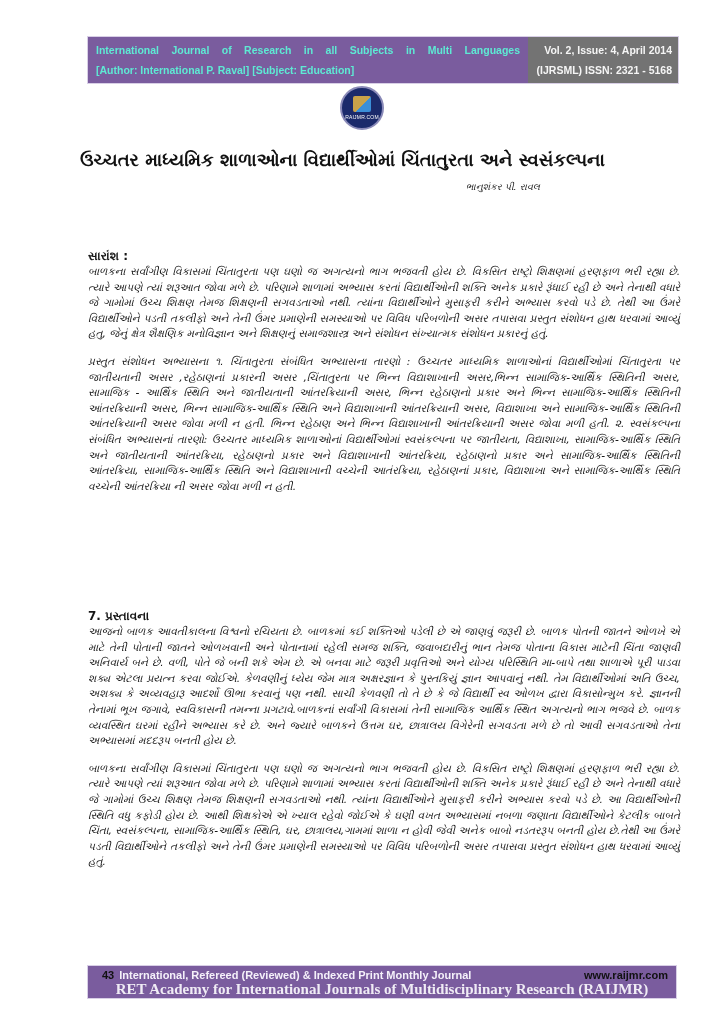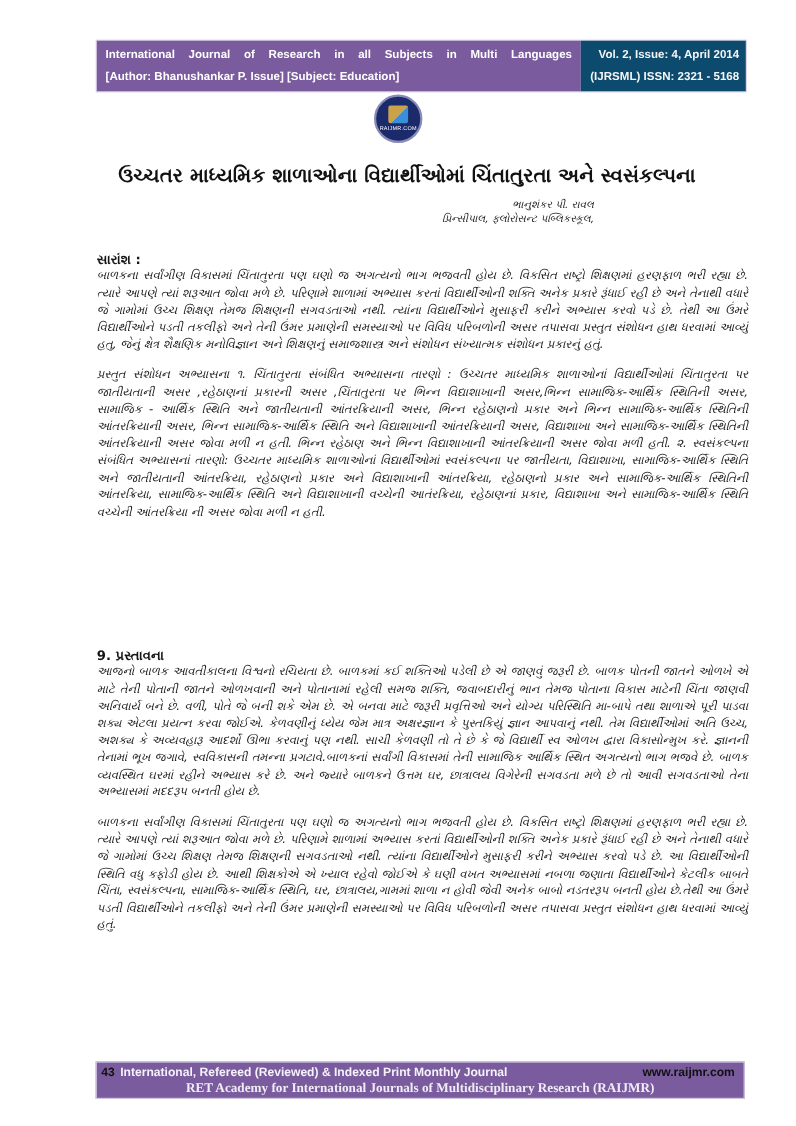--- a/index.html
+++ b/index.html
@@ -1,69 +1,68 @@
 <!DOCTYPE html>
 <html><head>
 <meta charset="utf-8">
 <style>
   html, body { margin: 0; padding: 0; background: #ffffff; }
   body { width: 724px; height: 1024px; position: relative; overflow: hidden; font-family: "DejaVu Sans", sans-serif; color: #111; }
   .header { position: absolute; left: 87px; top: 36px; width: 590px; height: 46px; display: flex; border: 1px solid #d8cfe6; }
-  .header-left { flex: 1 1 auto; background: #7a5c9e; color: #ffffff; padding: 3px 8px 0 8px; box-sizing: border-box; }
-  .header-right { width: 150px; background: #0c4a6e; color: #f5f5f5; padding: 3px 6px 0 6px; box-sizing: border-box; text-align: right; }
+  .header-left { flex: 1 1 auto; background: #7a5c9e; color: #5eead4; padding: 3px 8px 0 8px; box-sizing: border-box; }
+  .header-right { width: 150px; background: #737373; color: #f5f5f5; padding: 3px 6px 0 6px; box-sizing: border-box; text-align: right; }
   .hline { font-family: "Liberation Sans", sans-serif; font-weight: bold; font-size: 10.5px; line-height: 20px; white-space: nowrap; }
   .hline.just { text-align: justify; text-align-last: justify; }
   .logo { position: absolute; left: 340px; top: 86px; width: 44px; height: 44px; border-radius: 50%; background: #1b2a6b; border: 2px solid #8a8ab8; box-sizing: border-box; display: flex; flex-direction: column; align-items: center; justify-content: center; }
   .logo-mark { width: 18px; height: 16px; background: linear-gradient(135deg, #c9a24a 0 55%, #3b8fd9 55% 100%); border-radius: 2px; }
   .logo-text { font-family: "Liberation Sans", sans-serif; font-size: 5px; color: #fff; margin-top: 2px; letter-spacing: 0.2px; }
-  .title { position: absolute; left: 80px; top: 148px; width: 580px; text-align: center; font-family: "DejaVu Sans", sans-serif; font-weight: bold; font-size: 18px; line-height: 24px; color: #111; }
+  .title { position: absolute; left: 80px; top: 148px; width: 580px; font-family: "DejaVu Sans", sans-serif; font-weight: bold; font-size: 18px; line-height: 24px; color: #111; }
   .author-block { position: absolute; left: 200px; top: 180px; width: 340px; text-align: right; font-size: 9.5px; line-height: 13px; font-style: italic; color: #222; }
   .content { position: absolute; left: 88px; width: 592px; font-size: 10.6px; line-height: 15.6px; font-style: italic; color: #161616; text-align: justify; }
-  .heading { font-weight: bold; font-style: normal; font-size: 12px; line-height: 16px; }
+  .heading { font-weight: bold; font-style: normal; font-size: 12px; line-height: 16px; margin-top: 20px; }
   .footer { position: absolute; left: 87px; top: 965px; width: 590px; height: 34px; background: #7a5c9e; border: 1px solid #d8cfe6; box-sizing: border-box; color: #111; }
-  .footer-top { display: flex; justify-content: space-between; padding: 2px 8px 0 4px; font-family: "Liberation Sans", sans-serif; font-weight: bold; font-size: 11px; line-height: 15px; }
-  .footer-bottom { text-align: center; font-family: "Liberation Serif", serif; font-weight: bold; font-size: 12px; line-height: 13px; color: #f0ecf5; }
+  .footer-top { display: flex; justify-content: space-between; padding: 2px 8px 0 14px; font-family: "Liberation Sans", sans-serif; font-weight: bold; font-size: 11px; line-height: 15px; }
+  .footer-bottom { text-align: center; font-family: "Liberation Serif", serif; font-weight: bold; font-size: 15px; line-height: 13px; color: #f0ecf5; }
   .footer-top .pagenum { margin-right: 5px; }
   .footer-top .left { color: #f5f1fa; }
   .footer-top .url { color: #111; }
 </style>
 </head>
 <body>
 
 <div class="header">
   <div class="header-left">
     <div class="hline just">International Journal of Research in all Subjects in Multi Languages</div>
-    <div class="hline">[Author: Bhanushankar P. Issue] [Subject: Education]</div>
+    <div class="hline">[Author: International P. Raval] [Subject: Education]</div>
   </div>
   <div class="header-right">
     <div class="hline">Vol. 2, Issue: 4, April 2014</div>
     <div class="hline">(IJRSML)  ISSN: 2321 - 5168</div>
   </div>
 </div>
 
 <div class="logo">
   <div class="logo-mark"></div>
   <div class="logo-text">RAIJMR.COM</div>
 </div>
 
 <div class="title">ઉચ્ચતર માધ્યમિક શાળાઓના વિદ્યાર્થીઓમાં ચિંતાતુરતા અને સ્વસંકલ્પના</div>
 
 <div class="author-block">
   <div>ભાનુશંકર પી. રાવલ</div>
-  <div>પ્રિન્સીપાલ, ફ્લોરોસન્ટ પબ્લિકસ્કૂલ,</div>
 </div>
 
 <div class="content" style="top:228px;">
   <div class="heading">સારાંશ :</div>
   <p style="margin:0 0 12px 0;">બાળકના સર્વાંગીણ વિકાસમાં ચિંતાતુરતા પણ ઘણો જ અગત્યનો ભાગ ભજવતી હોય છે. વિકસિત રાષ્ટ્રો શિક્ષણમાં હરણફાળ ભરી રહ્યા છે. ત્યારે આપણે ત્યાં શરૂઆત જોવા મળે છે. પરિણામે શાળામાં અભ્યાસ કરતાં વિદ્યાર્થીઓની શક્તિ અનેક પ્રકારે રૂંધાઈ રહી છે અને તેનાથી વધારે જે ગામોમાં ઉચ્ચ શિક્ષણ તેમજ શિક્ષણની સગવડતાઓ નથી. ત્યાંના વિદ્યાર્થીઓને મુસાફરી કરીને અભ્યાસ કરવો પડે છે. તેથી આ ઉંમરે વિદ્યાર્થીઓને પડતી તકલીફો અને તેની ઉંમર પ્રમાણેની સમસ્યાઓ પર વિવિધ પરિબળોની અસર તપાસવા પ્રસ્તુત સંશોધન હાથ ધરવામાં આવ્યું હતુ, જેનું ક્ષેત્ર શૈક્ષણિક મનોવિજ્ઞાન અને શિક્ષણનું સમાજશાસ્ત્ર અને સંશોધન સંખ્યાત્મક સંશોધન પ્રકારનું હતું.</p>
   <p style="margin:0;">પ્રસ્તુત સંશોધન અભ્યાસના ૧. ચિંતાતુરતા સંબંધિત અભ્યાસના તારણો : ઉચ્ચતર માધ્યમિક શાળાઓનાં વિદ્યાર્થીઓમાં ચિંતાતુરતા પર જાતીયતાની અસર ,રહેઠાણનાં પ્રકારની અસર ,ચિંતાતુરતા પર ભિન્ન વિદ્યાશાખાની અસર,ભિન્ન સામાજિક-આર્થિક સ્થિતિની અસર, સામાજિક - આર્થિક સ્થિતિ અને જાતીયતાની આંતરક્રિયાની અસર, ભિન્ન રહેઠાણનો પ્રકાર અને ભિન્ન સામાજિક-આર્થિક સ્થિતિની આંતરક્રિયાની અસર, ભિન્ન સામાજિક-આર્થિક સ્થિતિ અને વિદ્યાશાખાની આંતરક્રિયાની અસર, વિદ્યાશાખા અને સામાજિક-આર્થિક સ્થિતિની આંતરક્રિયાની અસર જોવા મળી ન હતી. ભિન્ન રહેઠાણ અને ભિન્ન વિદ્યાશાખાની આંતરક્રિયાની અસર જોવા મળી હતી. ૨. સ્વસંકલ્પના સંબંધિત અભ્યાસનાં તારણો: ઉચ્ચતર માધ્યમિક શાળાઓનાં વિદ્યાર્થીઓમાં સ્વસંકલ્પના પર જાતીયતા, વિદ્યાશાખા, સામાજિક-આર્થિક સ્થિતિ અને જાતીયતાની આંતરક્રિયા, રહેઠાણનો પ્રકાર અને વિદ્યાશાખાની આંતરક્રિયા, રહેઠાણનો પ્રકાર અને સામાજિક-આર્થિક સ્થિતિની આંતરક્રિયા, સામાજિક-આર્થિક સ્થિતિ અને વિદ્યાશાખાની વચ્ચેની આતંરક્રિયા, રહેઠાણનાં પ્રકાર, વિદ્યાશાખા અને સામાજિક-આર્થિક સ્થિતિ વચ્ચેની આંતરક્રિયા ની અસર જોવા મળી ન હતી.</p>
 </div>
 
 <div class="content" style="top:588px;">
-  <div class="heading">9. પ્રસ્તાવના</div>
+  <div class="heading">7. પ્રસ્તાવના</div>
   <p style="margin:0 0 12px 0;">આજનો બાળક આવતીકાલના વિશ્વનો રચિયતા છે. બાળકમાં કઈ શક્તિઓ પડેલી છે એ જાણવું જરૂરી છે. બાળક પોતની જાતને ઓળખે એ માટે તેની પોતાની જાતને ઓળખવાની અને પોતાનામાં રહેલી સમજ શક્તિ, જવાબદારીનું ભાન તેમજ પોતાના વિકાસ માટેની ચિંતા જાણવી અનિવાર્ય બને છે. વળી, પોતે જે બની શકે એમ છે. એ બનવા માટે જરૂરી પ્રવૃત્તિઓ અને યોગ્ય પરિસ્થિતિ મા-બાપે તથા શાળાએ પૂરી પાડવા શક્ય એટલા પ્રયત્ન કરવા જોઈએ. કેળવણીનું ધ્યેય જેમ માત્ર અક્ષરજ્ઞાન કે પુસ્તકિયું જ્ઞાન આપવાનું નથી. તેમ વિદ્યાર્થીઓમાં અતિ ઉચ્ચ, અશક્ય કે અવ્યવહારૂ આદર્શો ઊભા કરવાનું પણ નથી. સાચી કેળવણી તો તે છે કે જે વિદ્યાર્થી સ્વ ઓળખ દ્વારા વિકાસોન્મુખ કરે. જ્ઞાનની તેનામાં ભૂખ જગાવે, સ્વવિકાસની તમન્ના પ્રગટાવે.બાળકનાં સર્વાંગી વિકાસમાં તેની સામાજિક આર્થિક સ્થિત અગત્યનો ભાગ ભજવે છે. બાળક વ્યવસ્થિત ઘરમાં રહીને અભ્યાસ કરે છે. અને જ્યારે બાળકને ઉત્તમ ઘર, છાત્રાલય વિગેરેની સગવડતા મળે છે તો આવી સગવડતાઓ તેના અભ્યાસમાં મદદરૂપ બનતી હોય છે.</p>
   <p style="margin:0;">બાળકના સર્વાંગીણ વિકાસમાં ચિંતાતુરતા પણ ઘણો જ અગત્યનો ભાગ ભજવતી હોય છે. વિકસિત રાષ્ટ્રો શિક્ષણમાં હરણફાળ ભરી રહ્યા છે. ત્યારે આપણે ત્યાં શરૂઆત જોવા મળે છે. પરિણામે શાળામાં અભ્યાસ કરતાં વિદ્યાર્થીઓની શક્તિ અનેક પ્રકારે રૂંધાઈ રહી છે અને તેનાથી વધારે જે ગામોમાં ઉચ્ચ શિક્ષણ તેમજ શિક્ષણની સગવડતાઓ નથી. ત્યાંના વિદ્યાર્થીઓને મુસાફરી કરીને અભ્યાસ કરવો પડે છે. આ વિદ્યાર્થીઓની સ્થિતિ વધુ કફોડી હોય છે. આથી શિક્ષકોએ એ ખ્યાલ રહેવો જોઈએ કે ઘણી વખત અભ્યાસમાં નબળા જણાતા વિદ્યાર્થીઓને કેટલીક બાબતે ચિંતા, સ્વસંકલ્પના, સામાજિક-આર્થિક સ્થિતિ, ઘર, છાત્રાલય,ગામમાં શાળા ન હોવી જેવી અનેક બાબો નડતરરૂપ બનતી હોય છે.તેથી આ ઉંમરે પડતી વિદ્યાર્થીઓને તકલીફો અને તેની ઉંમર પ્રમાણેની સમસ્યાઓ પર વિવિધ પરિબળોની અસર તપાસવા પ્રસ્તુત સંશોધન હાથ ધરવામાં આવ્યું હતું.</p>
 </div>
 
 <div class="footer">
   <div class="footer-top">
     <span class="left">
       <span class="pagenum" style="color:#111;">43</span><span>International, Refereed (Reviewed) &amp; Indexed Print Monthly Journal</span>
     </span>
     <span class="url">www.raijmr.com</span>

